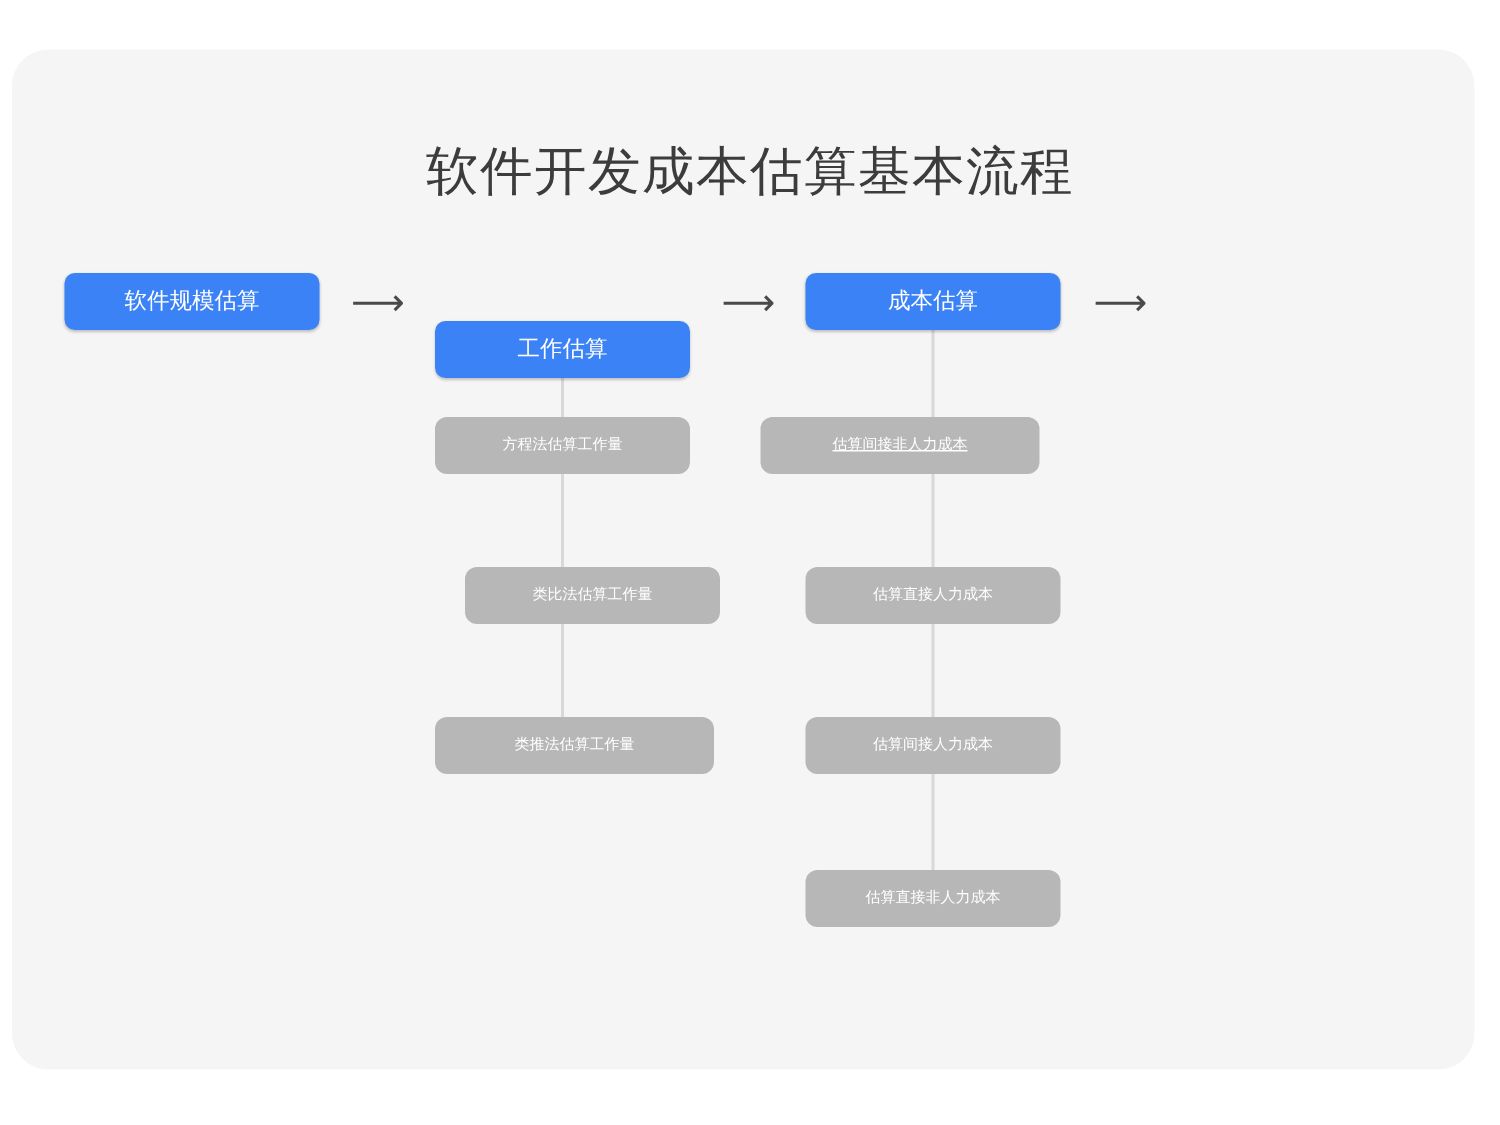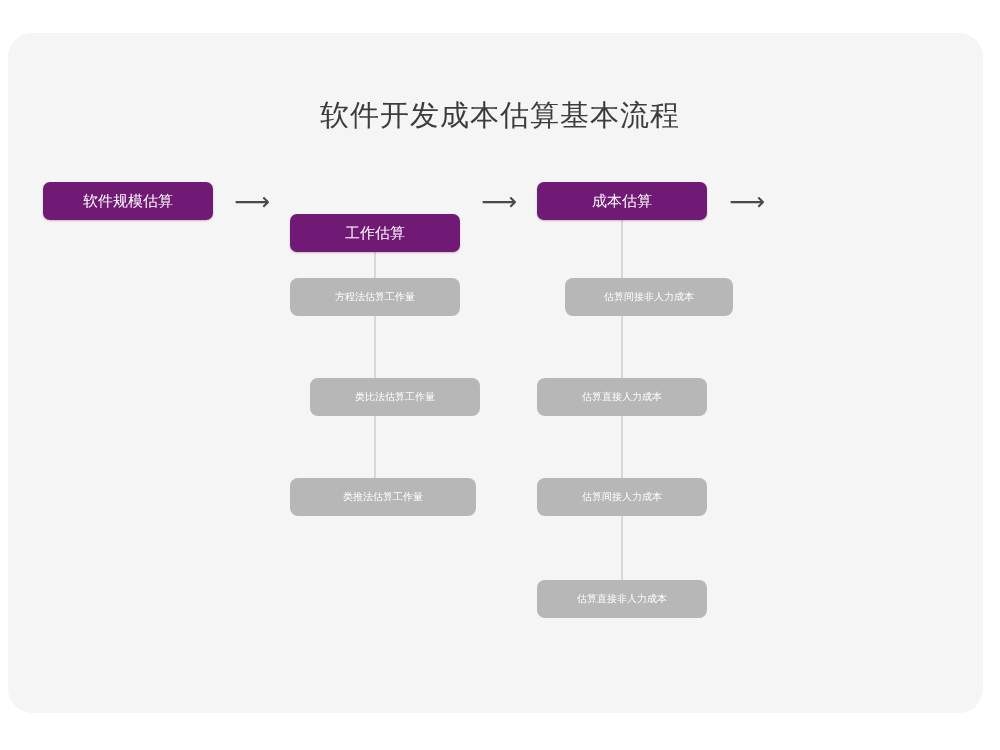--- a/index.html
+++ b/index.html
@@ -31,21 +31,21 @@
     border-radius: 24px;
   }
 
   
   .chart-title {
     position: absolute;
     left: 0;
     top: 95px;
     width: 1000px;
     text-align: center;
-    font-size: 29px;
+    font-size: 35px;
     line-height: 40px;
     color: #3c3c3c;
     letter-spacing: 1px;
     white-space: nowrap;
   }
 
   
   .vline {
     position: absolute;
     width: 2px;
@@ -69,21 +69,21 @@
   .node {
     position: absolute;
     box-sizing: border-box;
     border-radius: 7px;
     text-align: center;
     color: #ffffff;
     white-space: nowrap;
     overflow: hidden;
   }
   .node-primary {
-    background: #701a75;
+    background: #3b82f6;
     height: 38px;
     line-height: 38px;
     font-size: 15px;
     box-shadow: 0 1px 2px rgba(0,0,0,0.22);
   }
   .node-secondary {
     background: #b7b7b7;
     height: 38px;
     line-height: 38px;
     font-size: 10px;
@@ -112,21 +112,21 @@
 
   <div class="node node-primary" style="left:537px; top:182px; width:170px;">成本估算</div>
 
 
   <div class="node node-secondary" style="left:290px; top:278px; width:170px;">方程法估算工作量</div>
 
   <div class="node node-secondary" style="left:290px; top:378px; width:170px;margin-left:20px;">类比法估算工作量</div>
 
   <div class="node node-secondary" style="left:290px; top:478px; width:186px;">类推法估算工作量</div>
 
-  <div class="node node-secondary" style="left:565px; top:278px; width:168px;">估算间接非人力成本</div>
+  <div class="node node-secondary" style="left:507px; top:278px; width:186px;text-decoration:underline;">估算间接非人力成本</div>
 
   <div class="node node-secondary" style="left:537px; top:378px; width:170px;">估算直接人力成本</div>
 
   <div class="node node-secondary" style="left:537px; top:580px; width:170px;">估算直接非人力成本</div>
 
   <div class="node node-secondary" style="left:537px; top:478px; width:170px;">估算间接人力成本</div>
 
 </div>
 
 </body></html>

